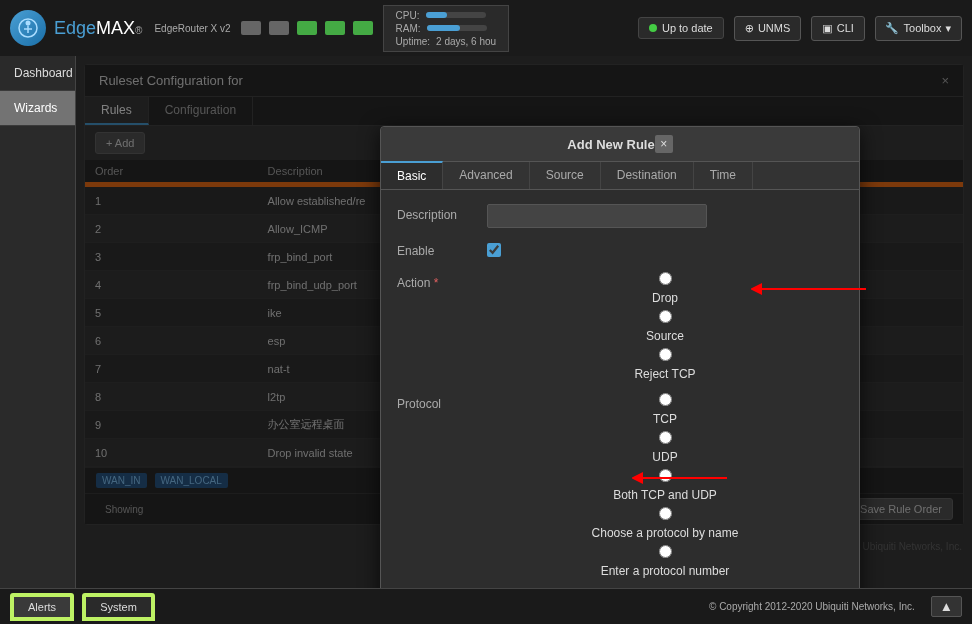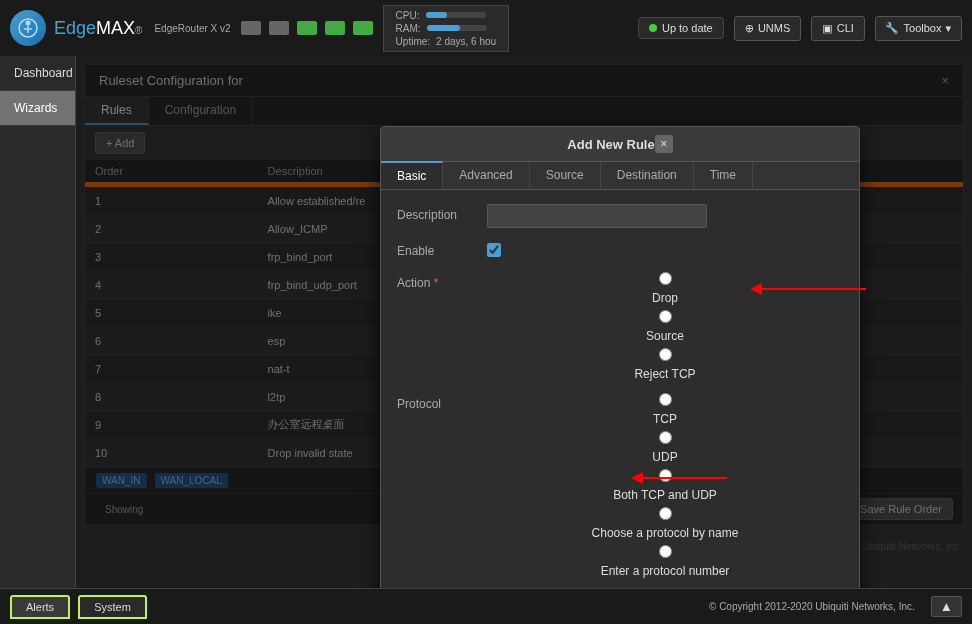--- a/index.html
+++ b/index.html
@@ -77,21 +77,21 @@
     .radio-item input[type=radio] { accent-color: #4a9fd4; cursor: pointer; }
     .radio-item label { color: #ddd; font-size: 12px; cursor: pointer; }
 
     
     .modal-footer { padding: 10px 16px; border-top: 1px solid #555; display: flex; justify-content: flex-end; gap: 8px; background: #2d2d2d; border-radius: 0 0 4px 4px; }
     .btn-save { background: #4a7a4a; border: 1px solid #5a8a5a; color: white; padding: 5px 14px; font-size: 12px; cursor: pointer; border-radius: 3px; display: flex; align-items: center; gap: 4px; }
     .btn-cancel { background: #5a5a5a; border: 1px solid #666; color: white; padding: 5px 14px; font-size: 12px; cursor: pointer; border-radius: 3px; display: flex; align-items: center; gap: 4px; }
 
     
     .bottom-bar { height: 36px; background: #1a1a1a; border-top: 1px solid #444; display: flex; align-items: center; padding: 0 10px; gap: 8px; }
-    .bottom-tab { background: #2a2a2a; border: 2px solid #bef264; padding: 4px 14px; color: #ddd; font-size: 11px; cursor: pointer; border-radius: 3px 3px 0 0; }
+    .bottom-tab { background: #2a2a2a; border: 4px solid #bef264; padding: 4px 14px; color: #ddd; font-size: 11px; cursor: pointer; border-radius: 3px 3px 0 0; }
     .bottom-tab.active { background: #3a3a3a; }
     .bottom-right { margin-left: auto; color: #aaa; font-size: 10px; }
 
     
     .copyright { position: absolute; bottom: 36px; right: 10px; color: #666; font-size: 10px; }
     .save-rule-btn { background: #555; border: 1px solid #666; padding: 4px 10px; color: #ddd; font-size: 11px; cursor: pointer; border-radius: 3px; margin-left: auto; }
   </style>
 </head>
 <body>
 

